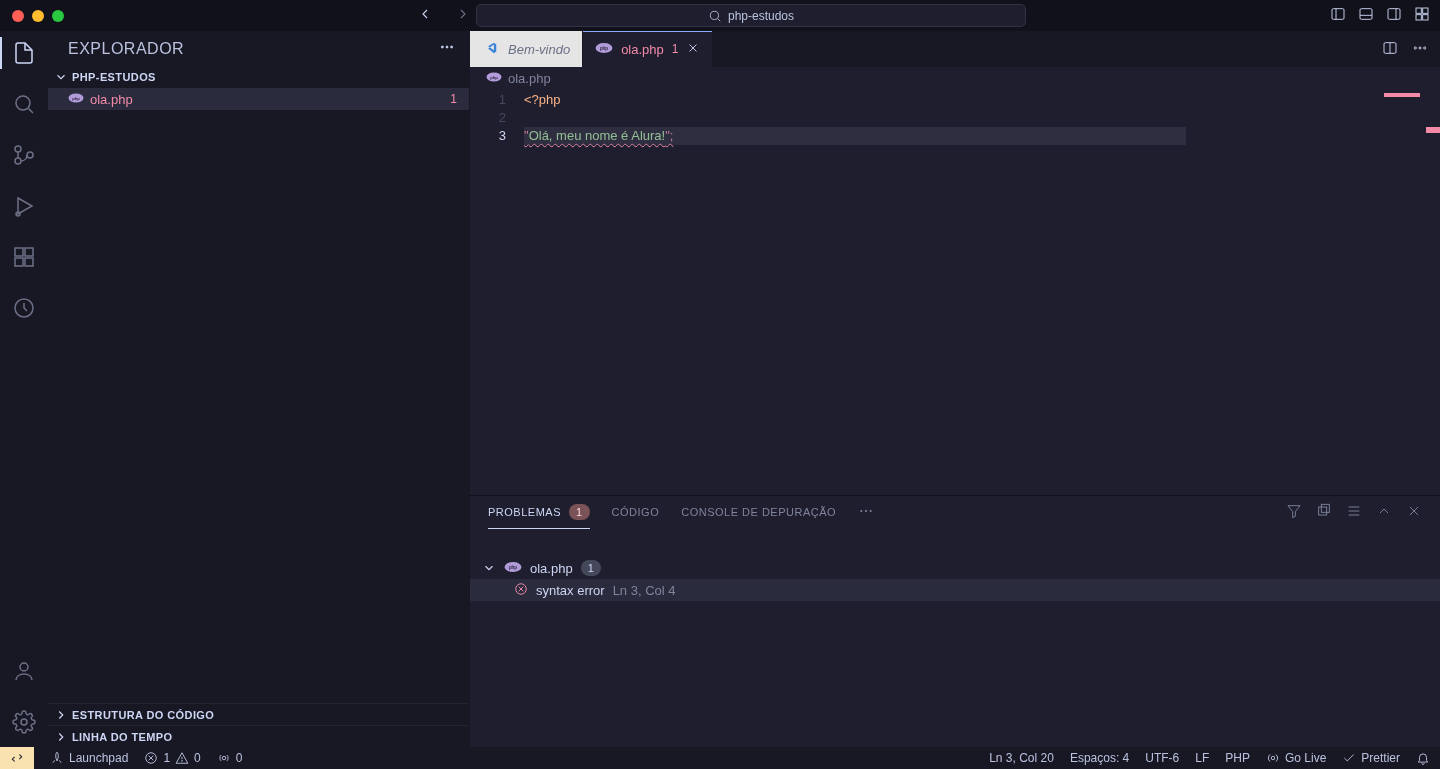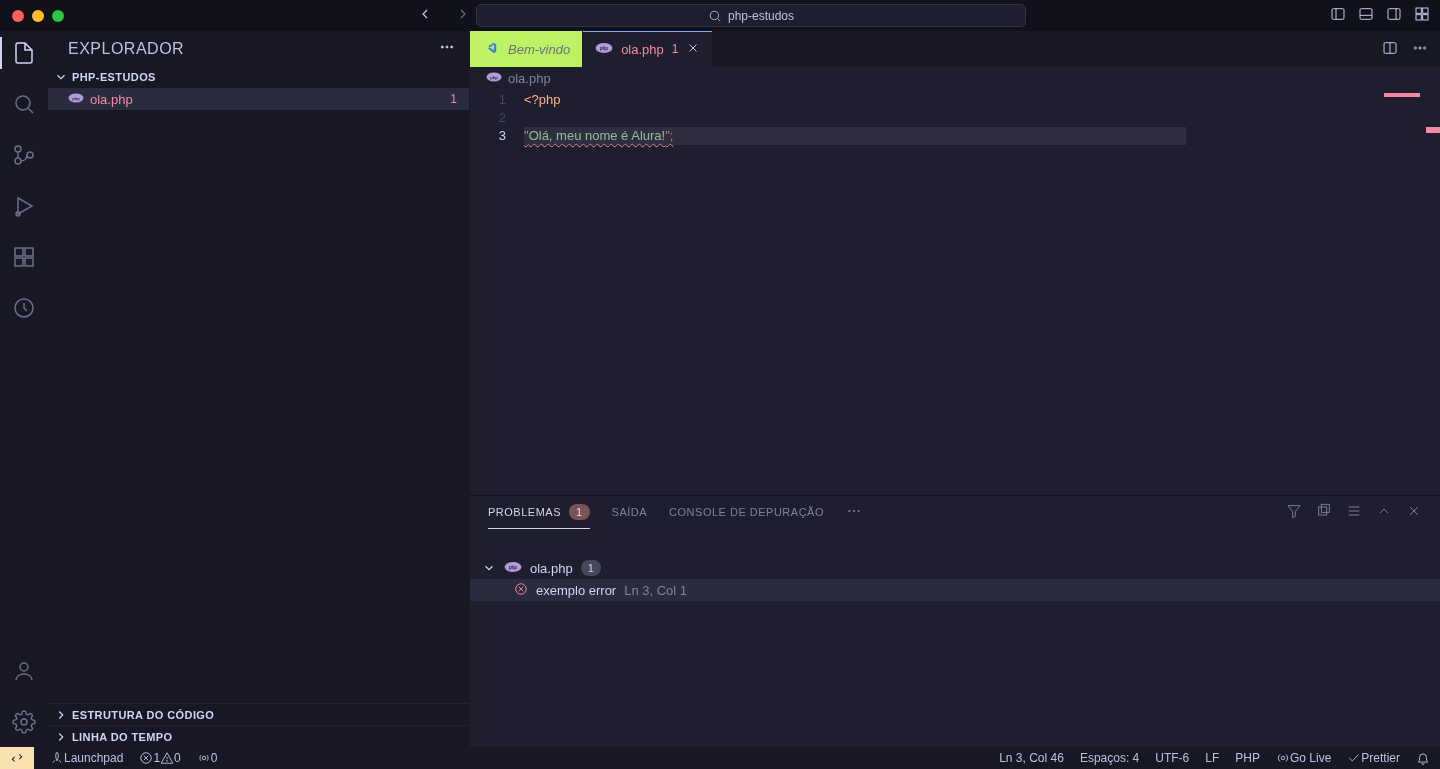--- a/index.html
+++ b/index.html
@@ -35,21 +35,21 @@
   .file-row{ height:22px; display:flex; align-items:center; padding-left:20px; gap:6px; background:#2a2b3c; }
   .file-row .file-icon svg{ width:16px; height:12px; }
   .file-row .name{ color:#f38ba8; font-size:13px; }
   .file-row .badge{ margin-left:auto; margin-right:12px; color:#f38ba8; font-size:12px; }
   .outline-bar{ height:22px; display:flex; align-items:center; gap:4px; padding-left:6px; color:#cdd6f4; font-size:11px; font-weight:700; letter-spacing:0.4px; border-top:1px solid rgba(255,255,255,0.05);}
   .outline-bar svg{width:14px;height:14px;stroke:#cdd6f4;fill:none;stroke-width:2;}
   
   .editor-group{ flex:1; display:flex; flex-direction:column; background:#1e1e2e; min-width:0;}
   .tabs-bar{ height:36px; background:#181825; display:flex; align-items:stretch; }
   .tab{ display:flex; align-items:center; gap:8px; padding:0 12px; font-size:13px; border-right:1px solid #181825; position:relative;}
-  .tab.inactive{ background:#bef264; color:#6c7086; font-style:italic;}
+  .tab.inactive{ background:#e5e5e5; color:#6c7086; font-style:italic;}
   .tab.active{ background:#1e1e2e; color:#f38ba8;}
   .tab.active::after{content:"";position:absolute;left:0;right:0;top:0;height:1px;background:#8aabf4;}
   .tab .tab-icon svg{width:18px;height:14px;}
   .tab .tab-badge{ color:#f38ba8; font-size:12px;}
   .tab .tab-close svg{ width:14px; height:14px; stroke:#cdd6f4; stroke-width:1.6; fill:none;}
   .tabs-spacer{ flex:1; }
   .tab-actions{ display:flex; align-items:center; gap:14px; padding-right:12px;}
   .tab-actions svg{width:16px;height:16px;stroke:#cdd6f4;fill:none;stroke-width:1.4;}
   .breadcrumb{ height:22px; display:flex; align-items:center; gap:6px; padding-left:16px; font-size:13px; color:#7f849c;}
   .breadcrumb svg{width:16px;height:12px;}
@@ -87,21 +87,21 @@
   .prb-file .count{ background:#45475a; color:#cdd6f4; border-radius:8px; padding:0 7px; font-size:11px; height:16px; display:flex; align-items:center;}
   .prb-item{ display:flex; align-items:center; gap:8px; padding-left:44px; height:22px; background:#2a2b3c;}
   .prb-item svg{width:14px;height:14px;}
   .prb-item .msg{color:#cdd6f4;}
   .prb-item .loc{color:#7f849c;}
   
   .statusbar{ height:22px; background:#181825; display:flex; align-items:center; font-size:12px; color:#bac2de; padding:0 10px; gap:16px;}
   .statusbar .remote{background:#f9e2af;color:#1e1e2e;height:22px;width:34px;margin-left:-10px;margin-right:0;display:flex;align-items:center;justify-content:center;}
   .statusbar .remote svg{width:14px;height:14px;stroke:#1e1e2e;fill:none;stroke-width:1.8;}
   .statusbar svg{width:14px;height:14px;stroke:#bac2de;fill:none;stroke-width:1.6;vertical-align:middle;}
-  .statusbar .sb-item{display:flex;align-items:flex-start;}
+  .statusbar .sb-item{display:flex;align-items:flex-start;gap:5px;}
   .statusbar .spacer{flex:1;}
   .php-ele-icon{display:inline-block;}
 </style>
 </head>
 <body>
 
 <div class="title-bar">
   <div class="traffic-lights">
     <div class="traffic-light close"></div>
     <div class="traffic-light min"></div>
@@ -291,21 +291,21 @@
       </div>
     </div>
 
     <div class="panel">
       <div class="panel-tabs">
         <div class="panel-tab active">
           <span>PROBLEMAS</span>
           <span class="count red">1</span>
         </div>
         <div class="panel-tab">
-            <span>SAÍDA</span>
+            <span>CÓDIGO</span>
           </div>
         <div class="panel-tab">
             <span>CONSOLE DE DEPURAÇÃO</span>
           </div>
         <span><svg viewBox="0 0 24 24" width="16" height="16" fill="#7f849c">
               <circle cx="5" cy="12" r="1.6"></circle>
               <circle cx="12" cy="12" r="1.6"></circle>
               <circle cx="19" cy="12" r="1.6"></circle>
             </svg></span>
         <div class="panel-tab-spacer"></div>
@@ -342,22 +342,22 @@
               </svg></span>
           <span class="fname">ola.php</span>
           <span class="count">1</span>
         </div>
         <div class="prb-item">
           <span><svg viewBox="0 0 24 24">
                 <circle cx="12" cy="12" r="9" stroke="#f38ba8" fill="none" stroke-width="1.6"></circle>
                 <line x1="8" y1="8" x2="16" y2="16" stroke="#f38ba8" stroke-width="1.6"></line>
                 <line x1="16" y1="8" x2="8" y2="16" stroke="#f38ba8" stroke-width="1.6"></line>
               </svg></span>
-          <span class="msg">exemplo error</span>
-          <span class="loc">Ln 3, Col 1</span>
+          <span class="msg">syntax error</span>
+          <span class="loc">Ln 3, Col 4</span>
         </div>
       </div>
     </div>
   </div>
 </div>
 
 <div class="statusbar">
   <div class="remote">
       <svg viewBox="0 0 24 24">
         <polyline points="8 10 4 14 8 18"></polyline>
@@ -387,21 +387,21 @@
   </div>
   <div class="sb-item">
       <svg viewBox="0 0 24 24">
         <circle cx="12" cy="12" r="3"></circle>
         <path d="M5 12a7 7 0 0 1 2-5M19 12a7 7 0 0 0-2-5M5 12a7 7 0 0 0 2 5M19 12a7 7 0 0 1-2 5"></path>
       </svg>
       <span>0</span>
     </div>
   <div class="spacer"></div>
   <div class="sb-item">
-      <span>Ln 3, Col 46</span>
+      <span>Ln 3, Col 20</span>
     </div>
   <div class="sb-item">
       <span>Espaços: 4</span>
     </div>
   <div class="sb-item">
       <span>UTF-6</span>
     </div>
   <div class="sb-item">
       <span>LF</span>
     </div>

